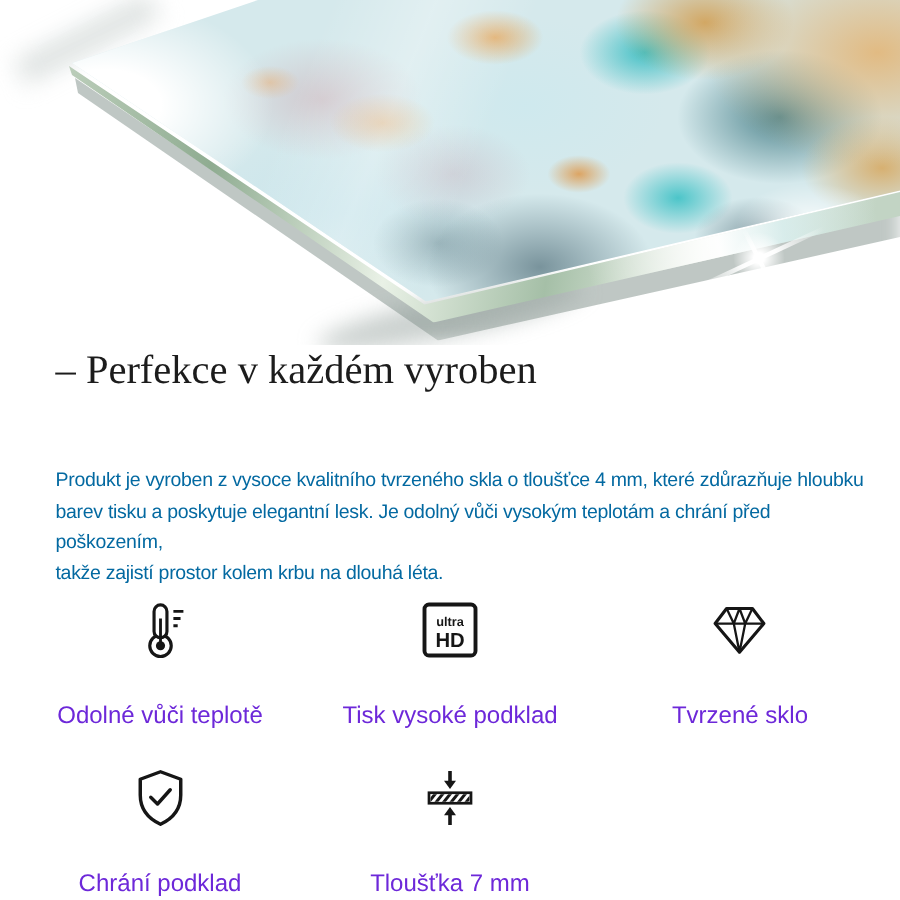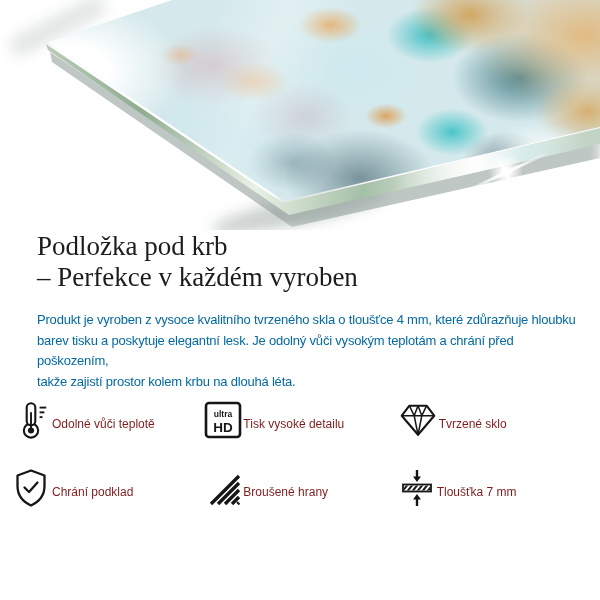--- a/index.html
+++ b/index.html
@@ -67,23 +67,23 @@
   
   .title{position:absolute;left:37px;top:231px;margin:0;font-weight:400;
     font-family:"Liberation Serif","DejaVu Serif",serif;
     font-size:27px;line-height:31px;color:#1c1c1c;}
   .desc{position:absolute;left:37px;top:310px;margin:0;width:548px;
     font-size:13px;line-height:20.5px;letter-spacing:-0.2px;color:#0369a1;white-space:pre-line;}
 
   
   .features{position:absolute;left:10px;top:399px;width:580px;display:grid;
     grid-template-columns:repeat(3,1fr);row-gap:26px;}
-  .feature{display:flex;flex-direction:row;align-items:center;}
+  .feature{display:flex;flex-direction:column;align-items:center;gap:20px;}
   .icon-box{height:42px;display:flex;align-items:center;justify-content:center;}
-  .feat-label{margin-top:9px;font-size:12px;line-height:15px;color:#7f1d1d;}
+  .feat-label{margin-top:9px;font-size:16px;line-height:15px;color:#6d28d9;}
   .icon-box svg{display:block;}
   .icon-box text{font-family:"Liberation Sans","DejaVu Sans",sans-serif;fill:#161616;}
 </style>
 </head>
 <body>
 
 <div class="page">
 
   <div class="hero">
     <div class="tl-blur"></div>
@@ -101,21 +101,20 @@
       <div class="ray r2"></div>
     </div>
     <div class="sparkle small sp-small">
       <div class="glow"></div>
       <div class="ray r1"></div>
       <div class="ray r2"></div>
     </div>
   </div>
 
   <h1 class="title">
-    <span style="display:block">Podložka pod krb</span>
     <span style="display:block">– Perfekce v každém vyroben</span>
   </h1>
 
   <p class="desc">Produkt je vyroben z vysoce kvalitního tvrzeného skla o tloušťce 4 mm, které zdůrazňuje hloubku
 barev tisku a poskytuje elegantní lesk. Je odolný vůči vysokým teplotám a chrání před poškozením,
 takže zajistí prostor kolem krbu na dlouhá léta.</p>
 
   <div class="features">
 
     <div class="feature">
@@ -134,21 +133,21 @@
     </div>
 
     <div class="feature">
       <div class="icon-box">
         <svg width="40" height="40" viewBox="0 0 40 40" fill="none">
           <rect x="3" y="3" width="34" height="34" rx="3" stroke="#161616" stroke-width="2.6"></rect>
           <text x="20" y="17" font-size="8.5" font-weight="bold" text-anchor="middle">ultra</text>
           <text x="20" y="31.5" font-size="13.5" font-weight="bold" text-anchor="middle">HD</text>
         </svg>
       </div>
-      <div class="feat-label">Tisk vysoké detailu</div>
+      <div class="feat-label">Tisk vysoké podklad</div>
     </div>
 
     <div class="feature">
       <div class="icon-box">
         <svg width="42" height="42" viewBox="0 0 44 44" fill="none">
           <path d="M13 7 H31 L39 17.5 L22 37.5 L5 17.5 Z" stroke="#161616" stroke-width="2.2" stroke-linejoin="round"></path>
           <path d="M5 17.5 H39 M13 7 L18 17.5 L22 7 L26 17.5 L31 7 M18 17.5 L22 37.5 L26 17.5" stroke="#161616" stroke-width="1.6" stroke-linejoin="round"></path>
         </svg>
       </div>
       <div class="feat-label">Tvrzené sklo</div>
@@ -157,32 +156,20 @@
     <div class="feature">
       <div class="icon-box">
         <svg width="42" height="42" viewBox="0 0 42 42" fill="none">
           <path d="M21 3.5 L34.5 8.5 V19 C34.5 28.5 29 34.8 21 38.5 C13 34.8 7.5 28.5 7.5 19 V8.5 Z" stroke="#161616" stroke-width="2.3" stroke-linejoin="round"></path>
           <path d="M14.5 20.5 L19 25 L27.5 15.5" stroke="#161616" stroke-width="2.3" stroke-linecap="round" stroke-linejoin="round"></path>
         </svg>
       </div>
       <div class="feat-label">Chrání podklad</div>
     </div>
 
-    <div class="feature">
-      <div class="icon-box">
-        <svg width="40" height="40" viewBox="0 0 40 40" fill="none" stroke="#161616" stroke-width="3.4">
-          <line x1="8" y1="36" x2="36" y2="8"></line>
-          <line x1="15" y1="36" x2="36" y2="15"></line>
-          <line x1="22" y1="36" x2="36" y2="22"></line>
-          <line x1="29" y1="36" x2="36" y2="29"></line>
-          <line x1="34.5" y1="36" x2="36" y2="34.5"></line>
-        </svg>
-      </div>
-      <div class="feat-label">Broušené hrany</div>
-    </div>
 
     <div class="feature">
       <div class="icon-box">
         <svg width="40" height="40" viewBox="0 0 40 40" fill="none">
           <defs>
               <clipPath id="barclip">
                 <rect x="7" y="17.5" width="26" height="5"></rect>
               </clipPath>
             </defs>
           <rect x="6" y="16.5" width="28" height="7" stroke="#161616" stroke-width="1.8"></rect>

